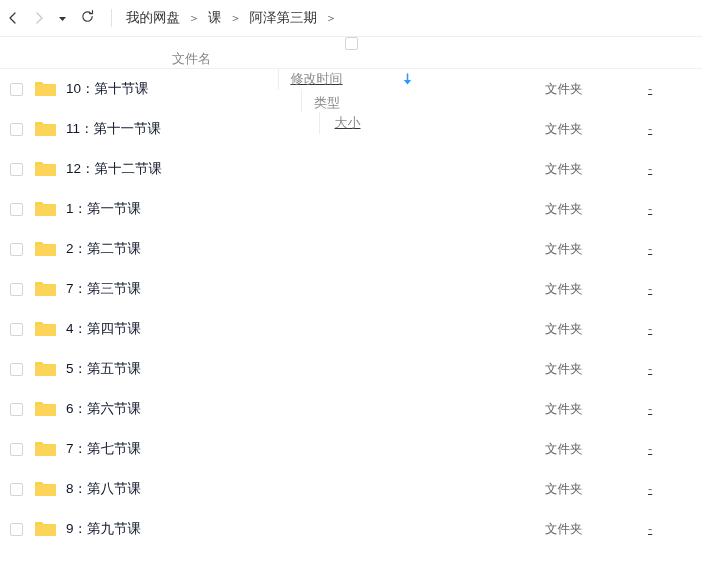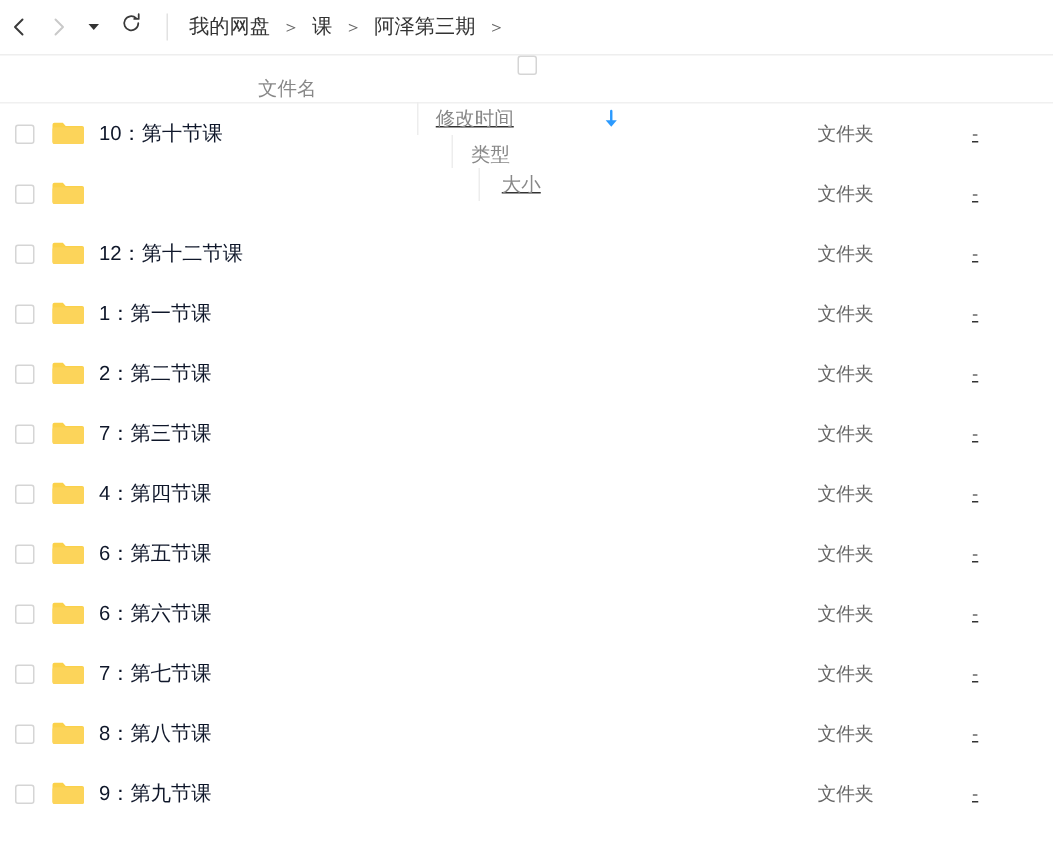--- a/index.html
+++ b/index.html
@@ -300,20 +300,21 @@
     <div class="col-check">
       <div class="checkbox"></div>
     </div>
     <div class="col-name">
       <span class="folder-icon">
         <svg width="22" height="18" viewBox="0 0 22 18">
           <path d="M1 3.2a1.3 1.3 0 0 1 1.3-1.3h5.6l1.9 2.1h10.9A1.3 1.3 0 0 1 22 5.3v9.4a1.3 1.3 0 0 1-1.3 1.3H2.3A1.3 1.3 0 0 1 1 14.7z" fill="#fbd14a"></path>
           <path d="M1 6.2a1.3 1.3 0 0 1 1.3-1.3h18.4A1.3 1.3 0 0 1 22 6.2v8.5a1.3 1.3 0 0 1-1.3 1.3H2.3A1.3 1.3 0 0 1 1 14.7z" fill="#fcd45a"></path>
         </svg>
       </span>
+      <span class="file-name">11：第十一节课</span>
     </div>
     <div class="col-time"></div>
     <div class="col-type">
       <span class="cell-text">文件夹</span>
     </div>
     <div class="col-size">
       <span class="cell-dash">-</span>
     </div>
   </div>
 
@@ -431,21 +432,21 @@
     <div class="col-check">
       <div class="checkbox"></div>
     </div>
     <div class="col-name">
       <span class="folder-icon">
         <svg width="22" height="18" viewBox="0 0 22 18">
           <path d="M1 3.2a1.3 1.3 0 0 1 1.3-1.3h5.6l1.9 2.1h10.9A1.3 1.3 0 0 1 22 5.3v9.4a1.3 1.3 0 0 1-1.3 1.3H2.3A1.3 1.3 0 0 1 1 14.7z" fill="#fbd14a"></path>
           <path d="M1 6.2a1.3 1.3 0 0 1 1.3-1.3h18.4A1.3 1.3 0 0 1 22 6.2v8.5a1.3 1.3 0 0 1-1.3 1.3H2.3A1.3 1.3 0 0 1 1 14.7z" fill="#fcd45a"></path>
         </svg>
       </span>
-      <span class="file-name">6：第五节课</span>
+      <span class="file-name">5：第五节课</span>
     </div>
     <div class="col-time"></div>
     <div class="col-type">
       <span class="cell-text">文件夹</span>
     </div>
     <div class="col-size">
       <span class="cell-dash">-</span>
     </div>
   </div>
 

